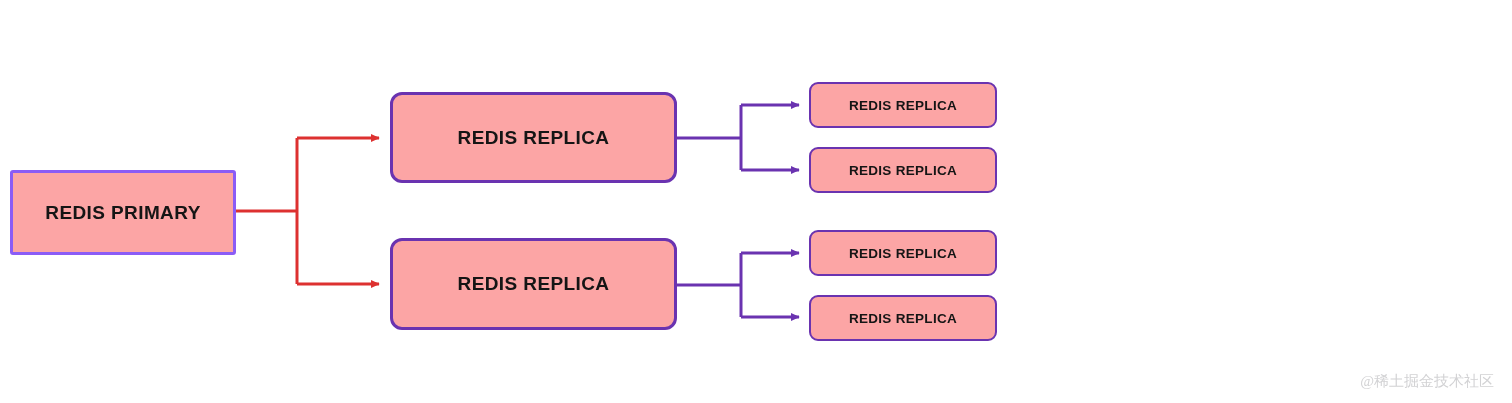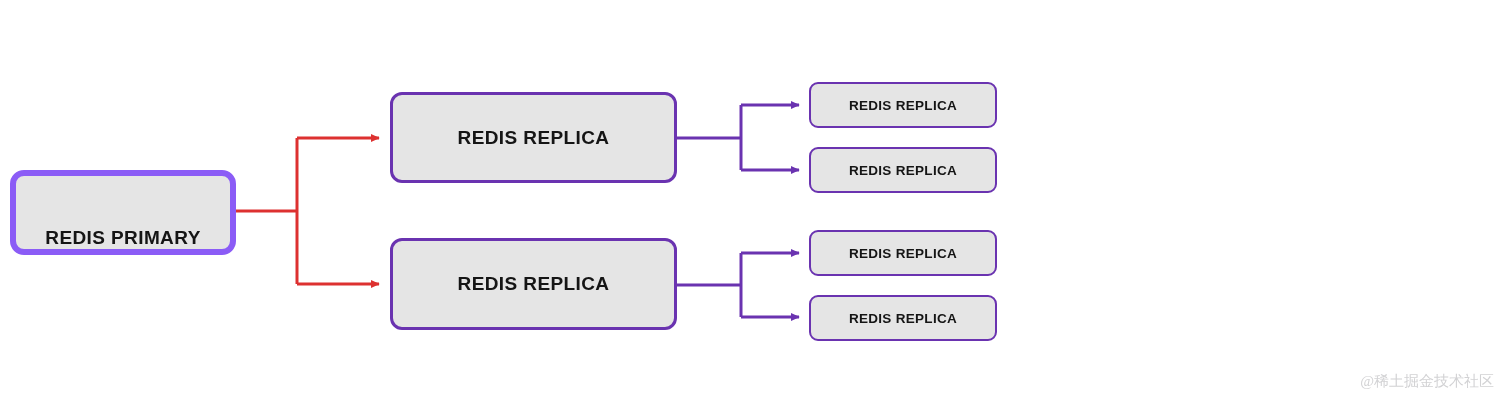--- a/index.html
+++ b/index.html
@@ -23,36 +23,35 @@
   #edge-layer {
     position: absolute;
     left: 0;
     top: 0;
     width: 1512px;
     height: 403px;
   }
   .node {
     position: absolute;
     box-sizing: border-box;
-    background: #e5e5e5;
+    background: #fca5a5;
     display: flex;
     align-items: center;
     justify-content: center;
     text-align: center;
     color: #151515;
     letter-spacing: 0.2px;
     font-weight: bold;
     -webkit-font-smoothing: antialiased;
   }
   .node-primary {
-    border: 6px solid #8b5cf6;
-    border-radius: 14px;
+    border: 3px solid #8b5cf6;
+    border-radius: 3px;
     font-size: 19px;
     letter-spacing: 0.4px;
-    align-items: flex-end;
   }
   .node-replica-l1 {
     border: 3px solid #6a33b0;
     border-radius: 12px;
     font-size: 19px;
     letter-spacing: 0.4px;
   }
   .node-replica-l2 {
     border: 2.5px solid #6a33b0;
     border-radius: 9px;

